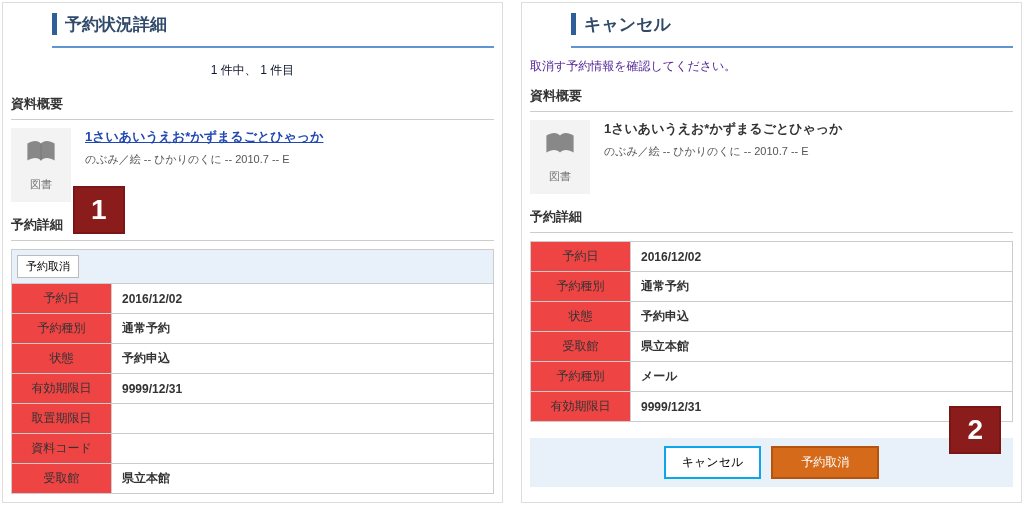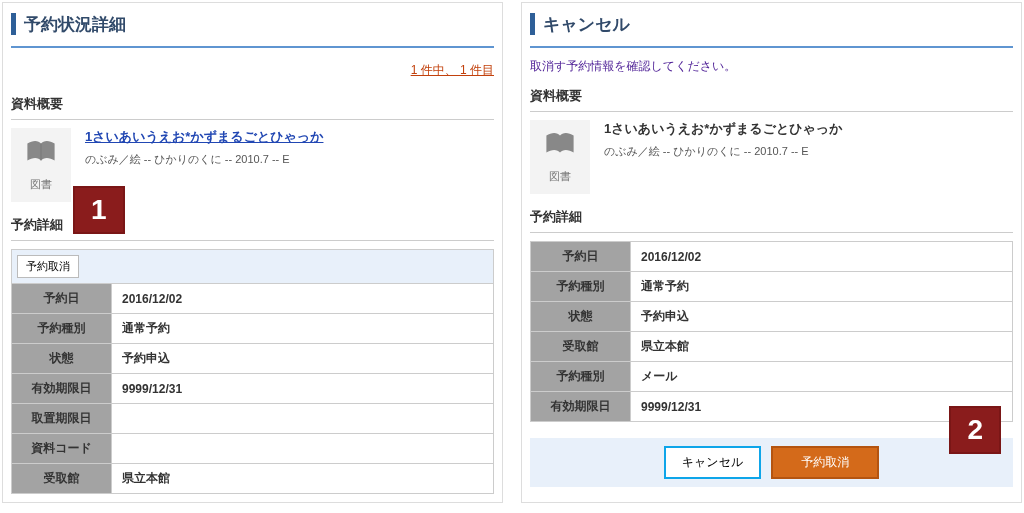--- a/index.html
+++ b/index.html
@@ -1,40 +1,40 @@
 <!DOCTYPE html>
 <html><head>
   <meta charset="utf-8">
   <style>
     * { box-sizing: border-box; margin: 0; padding: 0; }
     body { font-family: "Hiragino Kaku Gothic Pro", "Meiryo", sans-serif; font-size: 12px; color: #333; background: #fff; width: 1024px; height: 513px; overflow: hidden; }
     .wrap { display: flex; gap: 18px; padding: 2px; }
     .panel { flex: 1; border: 1px solid #ddd; background: #fff; }
     .panel-inner { padding: 4px 8px 8px; }
-    .title-row { display: flex; align-items: flex-start; border-bottom: 2px solid #5f95d1; padding: 6px 0 10px; margin-bottom: 6px; }
+    .title-row { display: flex; align-items: flex-start; border-bottom: 2px solid #5f95d1; padding: 6px 0 10px; margin-bottom: 6px; margin-left: 41px; }
     .title-bar { width: 5px; height: 22px; background: #2e5f98; margin-right: 8px; }
     .title-text { font-size: 17px; font-weight: bold; color: #314a6a; }
-    .pager { text-align: right; padding: 8px 0 12px; color: #c2410c; text-decoration: underline; }
+    .pager { text-align: center; padding: 8px 0 12px; color: #0f172a; }
     .info-note { padding: 4px 0 8px; color: #4c1d95; }
     .section-title { font-weight: bold; font-size: 13px; padding: 4px 0 6px; border-bottom: 1px solid #ccc; margin-bottom: 8px; color: #333; }
     .material-row { display: flex; gap: 14px; margin-bottom: 10px; }
     .thumb { width: 60px; background: #f3f3f3; text-align: center; padding: 10px 0; }
     .thumb-label { font-size: 11px; color: #777; margin-top: 8px; }
     .mat-title { color: #2147b3; text-decoration: underline; font-size: 13px; font-weight: bold; }
     .mat-title.nolink { color: #333; text-decoration: none; }
     .mat-sub { color: #555; font-size: 11px; margin-top: 6px; }
     .reserve-head { position: relative; }
     .cancel-row { border: 1px solid #ccc; border-bottom: none; background: #e8f0fa; padding: 5px; margin-bottom: 0; }
     .btn-small { border: 1px solid #bbb; background: #fff; padding: 3px 8px; font-size: 11px; cursor: pointer; }
     .callout { position: absolute; background: #8a1c1c; color: #fff; font-size: 28px; font-weight: bold; padding: 6px 16px; border: 2px solid #7a1616; }
     .callout.one { top: -26px; left: 62px; }
     .callout.two { top: -32px; right: 12px; }
     table.detail { width: 100%; border-collapse: collapse; }
     table.detail th, table.detail td { border: 1px solid #ccc; padding: 6px 10px; font-size: 12px; font-weight: bold; }
-    table.detail th { width: 100px; background: #a3a3a3; text-align: center; font-weight: bold; color: #333; }
+    table.detail th { width: 100px; background: #ef4444; text-align: center; font-weight: normal; color: #333; }
     .btn-row { background: #e8f0fa; padding: 8px; text-align: center; margin-top: 16px; position: relative; display: flex; justify-content: center; gap: 10px; }
     .btn { border: 2px solid #0ea5e9; padding: 6px 16px; font-size: 12px; cursor: pointer; background: #fff; }
     .btn.primary { background: #d46a1a; border-color: #b45410; color: #fff; padding-left: 28px; padding-right: 28px; }
     .book-icon { width: 34px; height: 28px; }
   </style>
 </head>
 <body>
 
 <div class="wrap">
 

